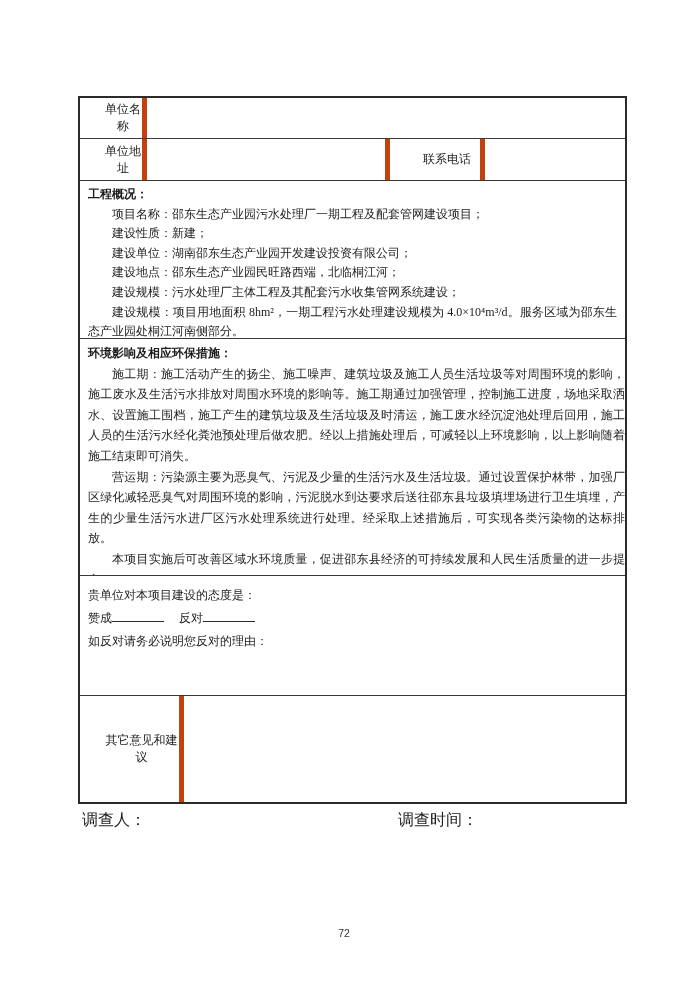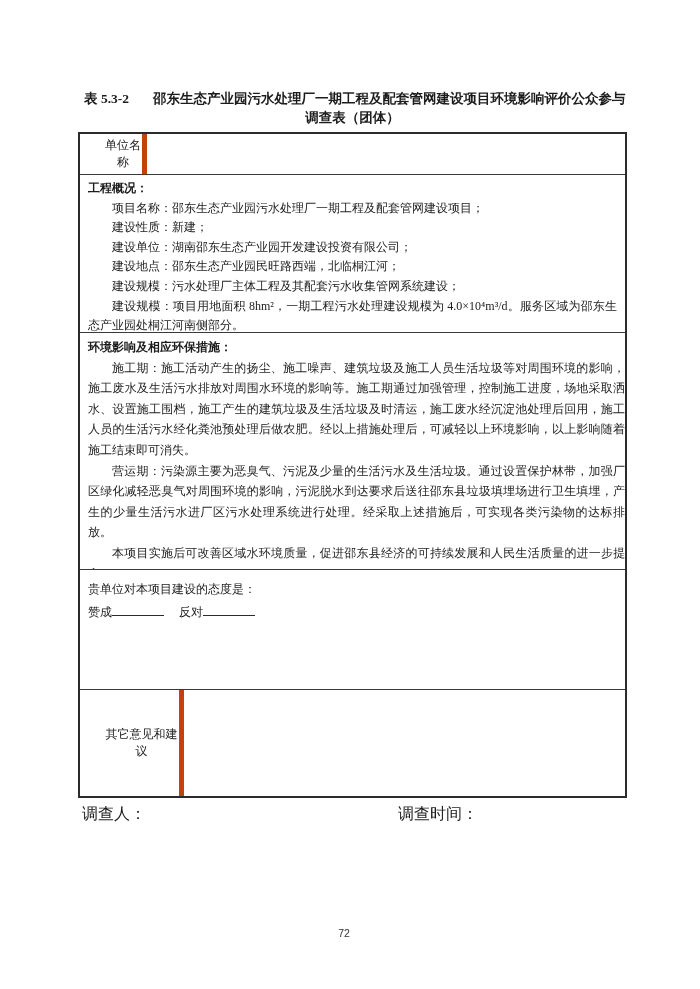--- a/index.html
+++ b/index.html
@@ -63,35 +63,34 @@
     text-align:center; font-size:10.5px; color:#333;
     font-family:"Liberation Sans","DejaVu Sans",sans-serif;
   }
 </style>
 </head>
 <body>
 
 <div class="page">
   <div class="content">
 
-    <div class="title-block">
-      <div class="title-line1">
-        <span class="title-label">表 5.3-2</span>
-        <span class="title-main">邵东生态产业园污水处理厂一期工程及配套管网建设项目环境影响评价公众参与</span>
-      </div>
-      <div class="title-line2">调查表（团体）</div>
-    </div>
 
     <div class="form-table">
 
       <div class="row r1">
         <div class="cell bordered label-cell w-label">单位名称</div>
         <div class="cell grow"></div>
       </div>
 
+      <div class="row r2">
+        <div class="cell bordered label-cell w-label">单位地址</div>
+        <div class="cell bordered w-addr"></div>
+        <div class="cell bordered label-cell w-phone">联系电话</div>
+        <div class="cell grow"></div>
+      </div>
 
       <div class="row section ov">
         <div class="heading">工程概况：</div>
         <div class="ov-line">项目名称：邵东生态产业园污水处理厂一期工程及配套管网建设项目；</div>
         <div class="ov-line">建设性质：新建；</div>
         <div class="ov-line">建设单位：湖南邵东生态产业园开发建设投资有限公司；</div>
         <div class="ov-line">建设地点：邵东生态产业园民旺路西端，北临桐江河；</div>
         <div class="ov-line">建设规模：污水处理厂主体工程及其配套污水收集管网系统建设；</div>
         <div class="ov-line">建设规模：项目用地面积 8hm²，一期工程污水处理建设规模为 4.0×10⁴m³/d。服务区域为邵东生态产业园处桐江河南侧部分。</div>
       </div>
@@ -102,20 +101,21 @@
         <p class="para">营运期：污染源主要为恶臭气、污泥及少量的生活污水及生活垃圾。通过设置保护林带，加强厂区绿化减轻恶臭气对周围环境的影响，污泥脱水到达要求后送往邵东县垃圾填埋场进行卫生填埋，产生的少量生活污水进厂区污水处理系统进行处理。经采取上述措施后，可实现各类污染物的达标排放。</p>
         <p class="para tight">本项目实施后可改善区域水环境质量，促进邵东县经济的可持续发展和人民生活质量的进一步提高。</p>
 
       </div>
 
       <div class="row section attitude">
         <div>贵单位对本项目建设的态度是：</div>
         <div>
           <span>赞成</span><span class="blank first"></span><span>反对</span><span class="blank"></span>
         </div>
+        <div>如反对请务必说明您反对的理由：</div>
       </div>
 
       <div class="row r-comments last">
         <div class="cell bordered label-cell comments-label">其它意见和建议</div>
         <div class="cell grow"></div>
       </div>
 
     </div>
 
     <div class="footer-row">

